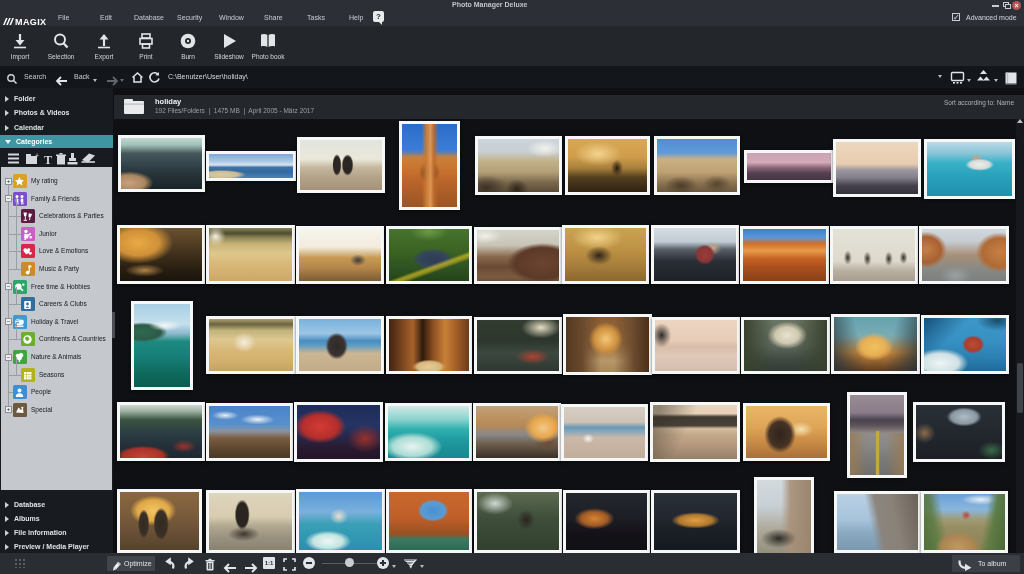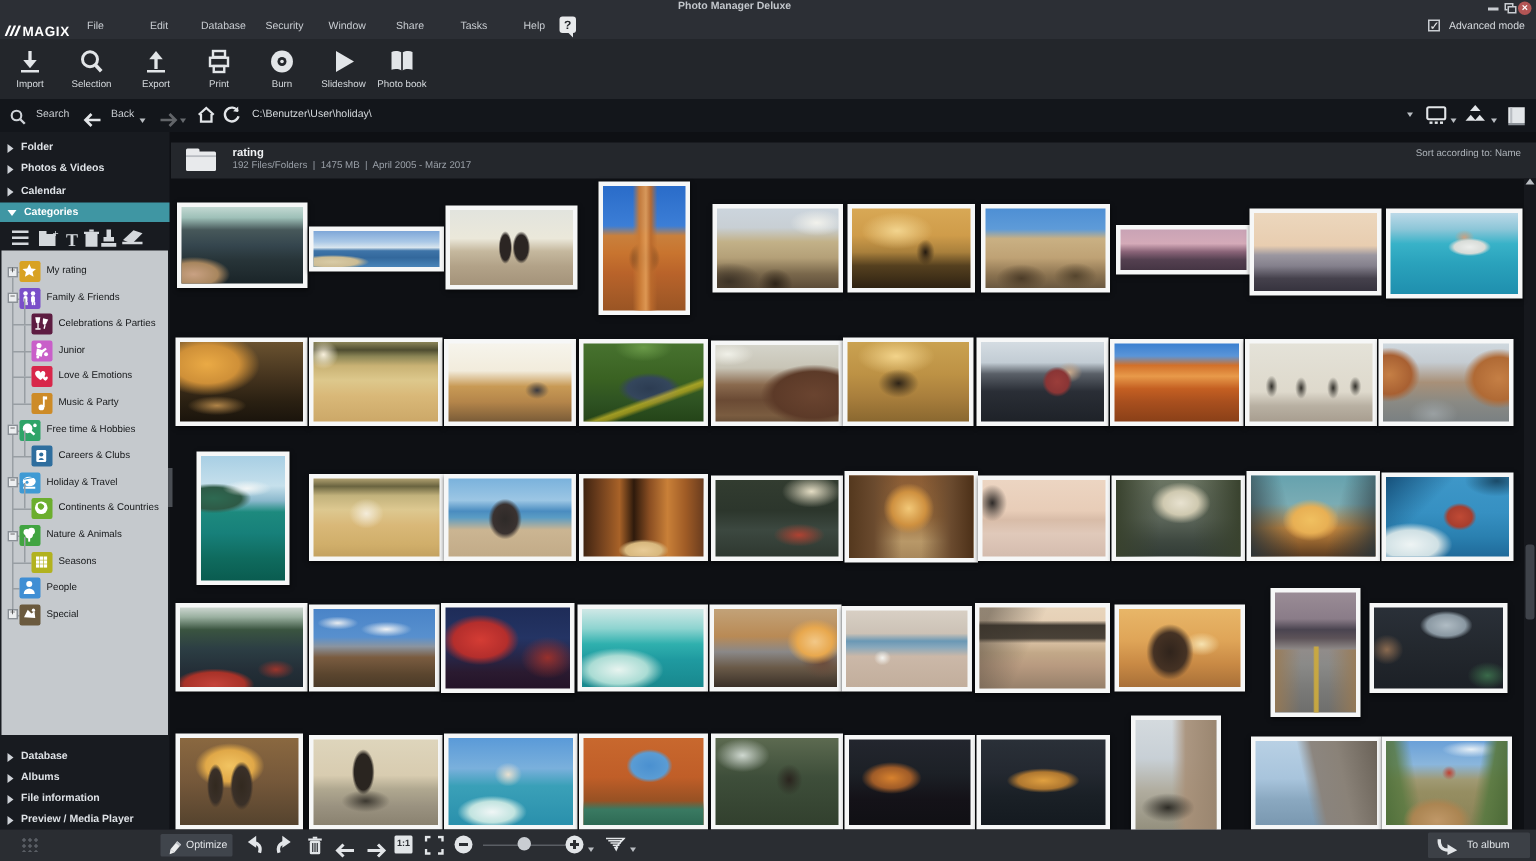--- a/index.html
+++ b/index.html
@@ -347,21 +347,21 @@
 <div class="sect" style="top:543px">
       <span class="tri-r"></span>
       <span>Preview / Media Player</span>
     </div>
 <div class="abs" style="left:114px;top:95px;width:910px;height:24px;background:#24272c"></div>
 <div class="abs" style="left:123px;top:98px"><svg width="22" height="17" viewBox="0 0 22 17">
 <rect x="1" y="3" width="20" height="13" rx="1" fill="#e8eaec"></rect>
         <rect x="1" y="1" width="9" height="4" rx="1" fill="#e8eaec"></rect>
 <rect x="1" y="5.5" width="20" height="1.2" fill="#b9bdc2"></rect>
       </svg></div>
-<div class="abs" style="left:155px;top:97px;color:#f0f2f4;font-size:7.5px;font-weight:bold">rating</div>
+<div class="abs" style="left:155px;top:97px;color:#f0f2f4;font-size:7.5px;font-weight:bold">holiday</div>
 <div class="abs" style="left:155px;top:107px;color:#9aa0a8;font-size:6.5px">192 Files/Folders &nbsp;|&nbsp; 1475 MB &nbsp;|&nbsp; April 2005 - März 2017</div>
 <div class="abs" style="left:0;top:99px;width:1014px;text-align:right;color:#aeb4ba;font-size:6.5px">Sort according to: Name</div>
 <div class="abs" style="left:1016px;top:119px;width:8px;height:434px;background:#16181d"></div>
 <div class="abs" style="left:1017px;top:119px;width:0;height:0;border-left:3px solid transparent;border-right:3px solid transparent;border-bottom:4px solid #b9bdc2"></div>
 <div class="abs" style="left:1017px;top:363px;width:6px;height:50px;background:#3f434a;border-radius:2px"></div>
 <div class="th" style="left:118px;top:135px;width:87px;height:57px">
       <i style="background:radial-gradient(ellipse 50% 38% at 10% 88%, #c9a183 0%, #a8865e 40%, rgba(0,0,0,0) 60%),linear-gradient(180deg, #c2d8d2 0%, #9ec0b8 14%, #47585a 30%, #35464e 50%, #273438 70%, #1a2428 100%)"></i>
     </div>
 <div class="th" style="left:206px;top:151px;width:90px;height:30px">
       <i style="background:radial-gradient(ellipse 45% 30% at 15% 86%, #d8cba6 0%, #ccbc94 45%, rgba(0,0,0,0) 65%),linear-gradient(180deg, #7ea7d8 0%, #aac8e6 30%, #d8e5ee 46%, #3e74a8 55%, #33689c 74%, #427cb0 92%, #4a84b8 100%)"></i>

